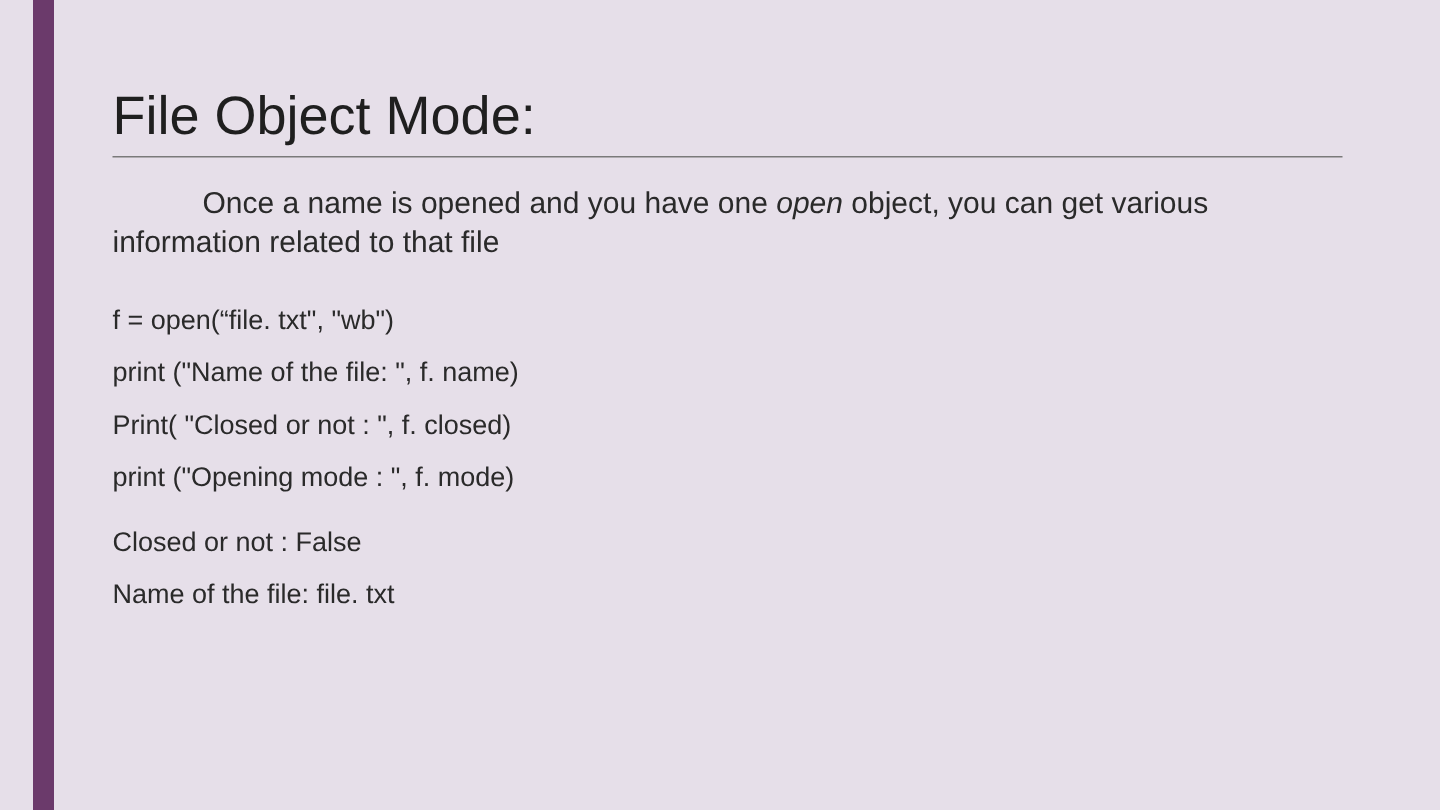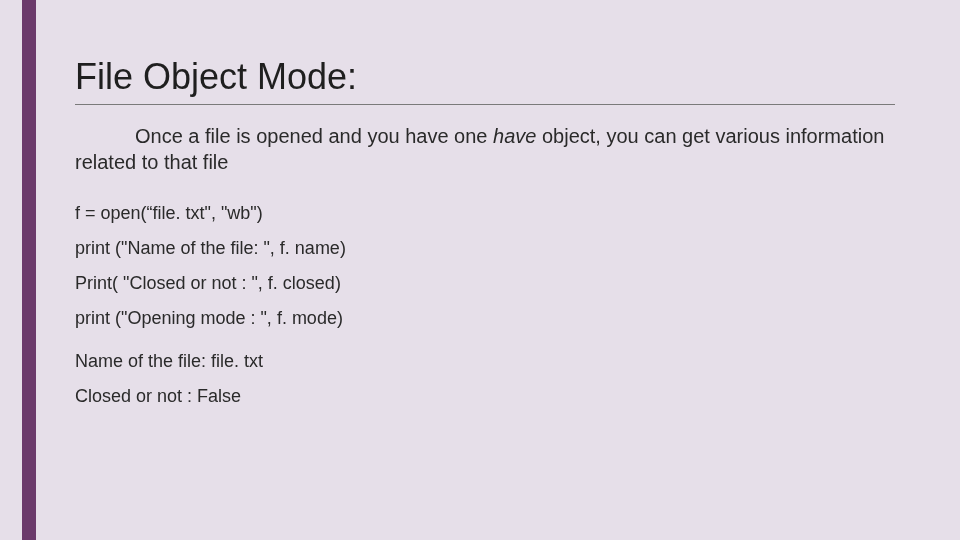--- a/index.html
+++ b/index.html
@@ -71,28 +71,28 @@
 <body>
 
 <div class="slide">
   <div class="accent-bar"></div>
 
   <div class="content">
     <h1 class="title">File Object Mode:</h1>
     <hr class="title-rule">
 
     <p class="intro">
-      <span class="indent"></span><span>Once a file is opened and you have one </span><span class="ital">have</span><span> object, you can get various information related to that file</span>
+      <span class="indent"></span><span>Once a name is opened and you have one </span><span class="ital">open</span><span> object, you can get various information related to that file</span>
     </p>
 
     <div class="code-lines">
       <p>f = open(“file. txt", "wb")</p>
       <p>print ("Name of the file: ", f. name)</p>
       <p>Print( "Closed or not : ", f. closed)</p>
       <p>print ("Opening mode : ", f. mode)</p>
     </div>
 
     <div class="result-lines">
+      <p>Closed or not :  False</p>
       <p>Name of the file:  file. txt</p>
-      <p>Closed or not :  False</p>
     </div>
   </div>
 </div>
 
 </body></html>

